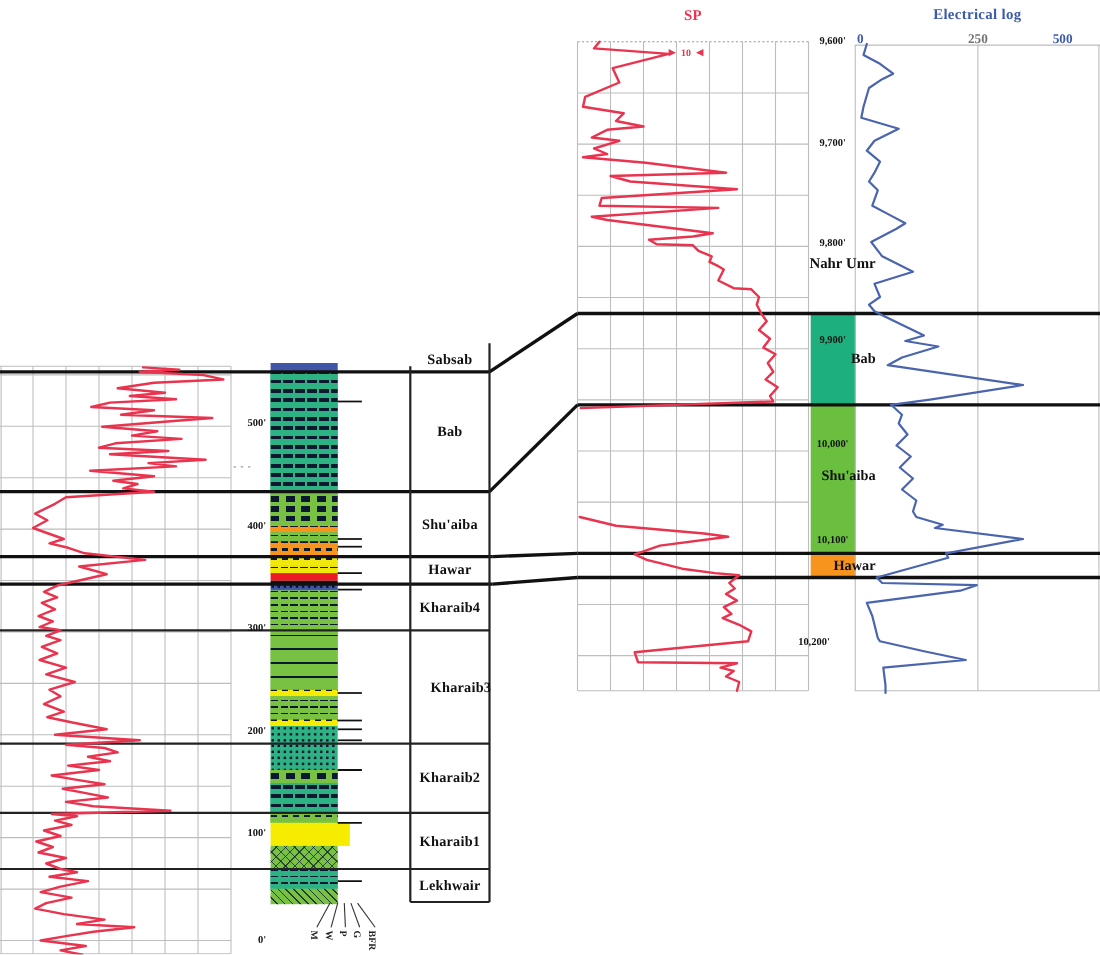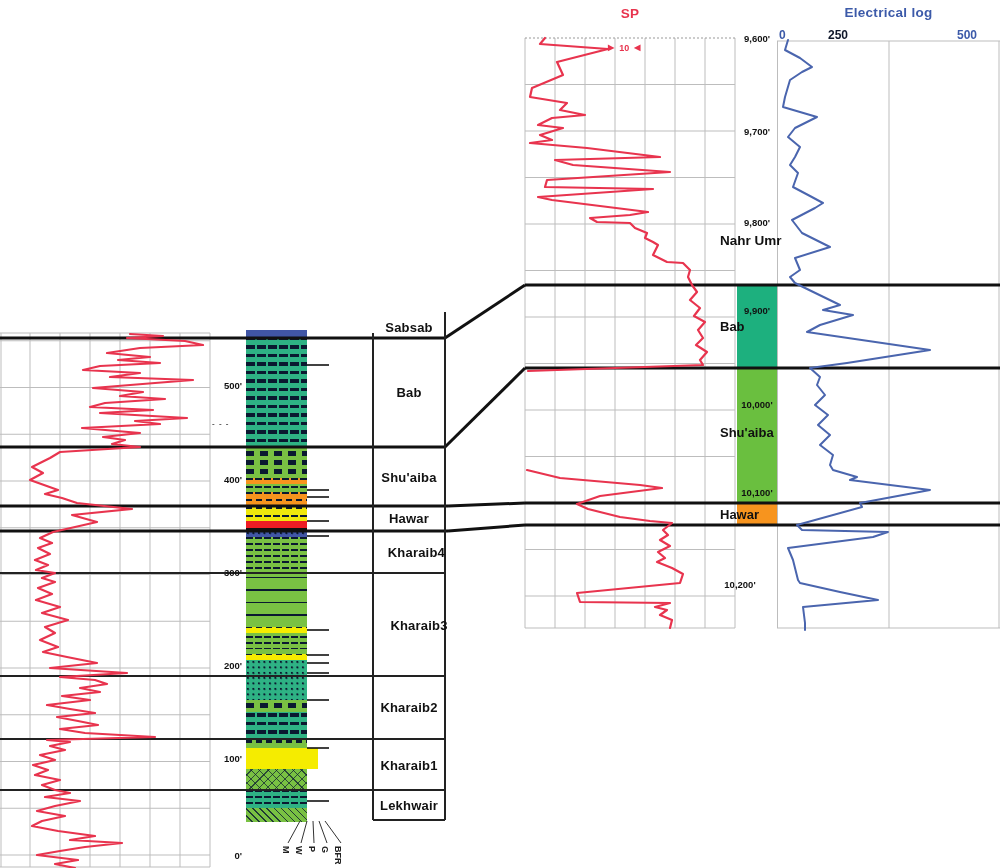--- a/index.html
+++ b/index.html
@@ -1,26 +1,26 @@
 <!DOCTYPE html>
 <html><head>
 <meta charset="utf-8">
 <style>
   html,body{margin:0;padding:0;background:#fff;}
   #canvas{position:relative;width:1000px;height:868px;background:#fff;overflow:hidden;
-          font-family:Liberation Sans, sans-serif;}
+          font-family:Liberation Serif, serif;}
   #overlay{position:absolute;left:0;top:0;z-index:3;}
   .layer{position:absolute;left:0;top:0;width:100%;height:100%;}
   #strips,#litho{z-index:1;}
   #labels{z-index:5;}
   .lbl{position:absolute;transform:translateY(-50%);font-weight:bold;color:#111;white-space:nowrap;}
   .depth-l{width:40px;text-align:right;font-size:9.5px;}
   .depth-r{width:44px;text-align:center;font-size:9.5px;}
   .fmname{width:72px;text-align:center;font-size:13px;letter-spacing:.2px;}
-  .stripname{width:76px;text-align:left;font-size:13px;}
+  .stripname{width:76px;text-align:right;font-size:13px;}
   .hdr{position:absolute;text-align:center;font-weight:bold;font-size:13.5px;letter-spacing:.3px;}
   .tick{position:absolute;font-weight:bold;font-size:12px;}
   .marker{position:absolute;font-weight:bold;font-size:9px;display:flex;align-items:center;gap:5px;}
   .tri{font-size:8px;line-height:1;}
   .legend-lab{position:absolute;transform-origin:left top;transform:rotate(90deg);
               font-size:9px;font-weight:bold;color:#222;}
   .minor{position:absolute;font-size:8px;color:#555;font-weight:bold;letter-spacing:1px;}
   .block{position:absolute;}
 </style>
 </head>
@@ -173,31 +173,31 @@
       <div class="lbl depth-r" style="left: 735px; top: 131px;">9,700'</div>
       <div class="lbl depth-r" style="left: 735px; top: 222px;">9,800'</div>
       <div class="lbl depth-r" style="left: 735px; top: 310px;">9,900'</div>
       <div class="lbl depth-r" style="left: 735px; top: 404px;">10,000'</div>
       <div class="lbl depth-r" style="left: 735px; top: 492px;">10,100'</div>
       <div class="lbl depth-r" style="left: 718px; top: 584px;">10,200'</div>
       <div class="lbl fmname" style="left: 373px; top: 327px;">Sabsab</div>
       <div class="lbl fmname" style="left: 373px; top: 392px;">Bab</div>
       <div class="lbl fmname" style="left: 373px; top: 477px;">Shu'aiba</div>
       <div class="lbl fmname" style="left: 373px; top: 518px;">Hawar</div>
-      <div class="lbl fmname" style="left: 373px; top: 552px; text-align: right;">Kharaib4</div>
+      <div class="lbl fmname" style="left: 373px; top: 552px;">Kharaib4</div>
       <div class="lbl fmname" style="left: 373px; top: 625px; margin-left: 10px;">Kharaib3</div>
       <div class="lbl fmname" style="left: 373px; top: 707px;">Kharaib2</div>
       <div class="lbl fmname" style="left: 373px; top: 765px;">Kharaib1</div>
       <div class="lbl fmname" style="left: 373px; top: 805px;">Lekhwair</div>
       <div class="lbl stripname" style="left: 720px; top: 240px; font-size: 13.5px;">Nahr Umr</div>
       <div class="lbl stripname" style="left: 720px; top: 326px;">Bab</div>
       <div class="lbl stripname" style="left: 720px; top: 432px;">Shu'aiba</div>
       <div class="lbl stripname" style="left: 720px; top: 514px;">Hawar</div>
       <div class="lbl tick" style="top: 28px; color: rgb(60, 90, 169); transform: none; left: 779px;">0</div>
-      <div class="lbl tick" style="top: 28px; color: #0f172a; transform: none; left: 818px; width: 40px; text-align: center;">250</div>
+      <div class="lbl tick" style="top: 28px; color: #737373; transform: none; left: 869px; width: 40px; text-align: center;">250</div>
       <div class="lbl tick" style="top: 28px; color: rgb(60, 90, 169); transform: none; left: 957px; width: 40px; text-align: left;">500</div>
       <div class="legend-lab" style="left: 291px; top: 846px;">M</div>
       <div class="legend-lab" style="left: 304px; top: 846px;">W</div>
       <div class="legend-lab" style="left: 317px; top: 846px;">P</div>
       <div class="legend-lab" style="left: 330px; top: 846px;">G</div>
       <div class="legend-lab" style="left: 343px; top: 846px;">BFR</div>
     </div>
 </div>
 
 </body></html>

